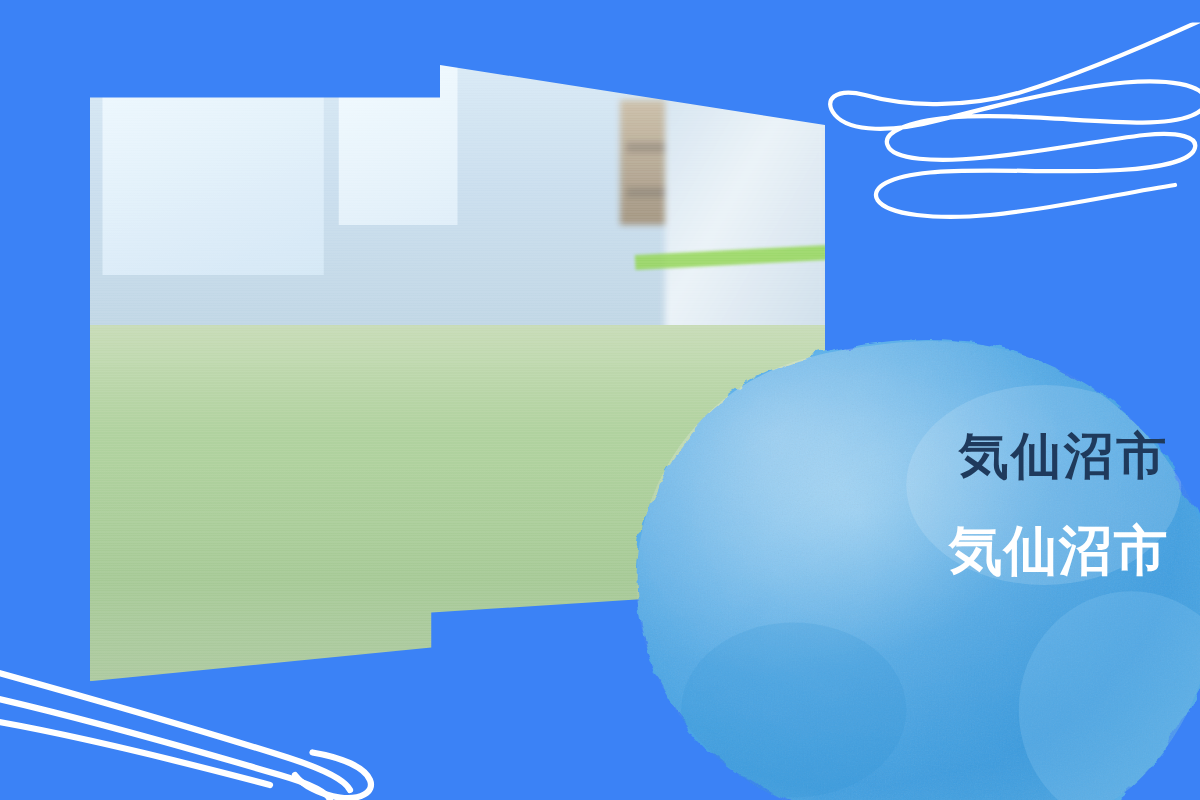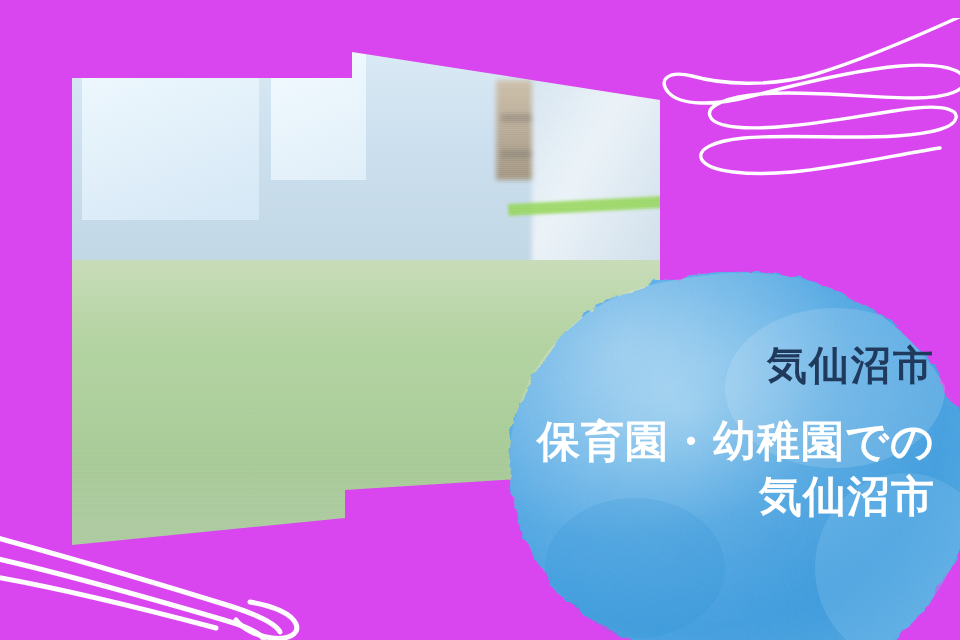--- a/index.html
+++ b/index.html
@@ -7,21 +7,21 @@
 
   html, body {
     width:960px; height:640px;
     overflow:hidden;
     font-family:"Liberation Sans","DejaVu Sans",sans-serif;
   }
 
   #stage {
     position:relative;
     width:960px; height:640px;
-    background:#d946ef;
+    background:#3b82f6;
     overflow:hidden;
   }
 
   
   .deco-scribble {
     position:absolute;
     top:18px; left:648px;
     width:320px; height:170px;
     pointer-events:none;
   }
@@ -345,17 +345,16 @@
       <path d="M18 28 C90 48 180 74 250 96 C278 105 296 114 300 122"></path>
       <path d="M14 48 C84 64 176 90 244 110 C268 117 282 124 284 130"></path>
       <path d="M10 66 C80 78 168 100 236 118"></path>
       <path d="M270 92 C294 96 312 104 316 114 C320 124 308 130 292 128 C276 126 262 118 256 110"></path>
     </g>
   </svg>
 
   <div class="city-label">気仙沼市</div>
 
   <div class="headline">
-    <span class="ln">保育園・幼稚園での</span>
     <span class="ln">気仙沼市</span>
   </div>
 
 </div>
 
 </body></html>

